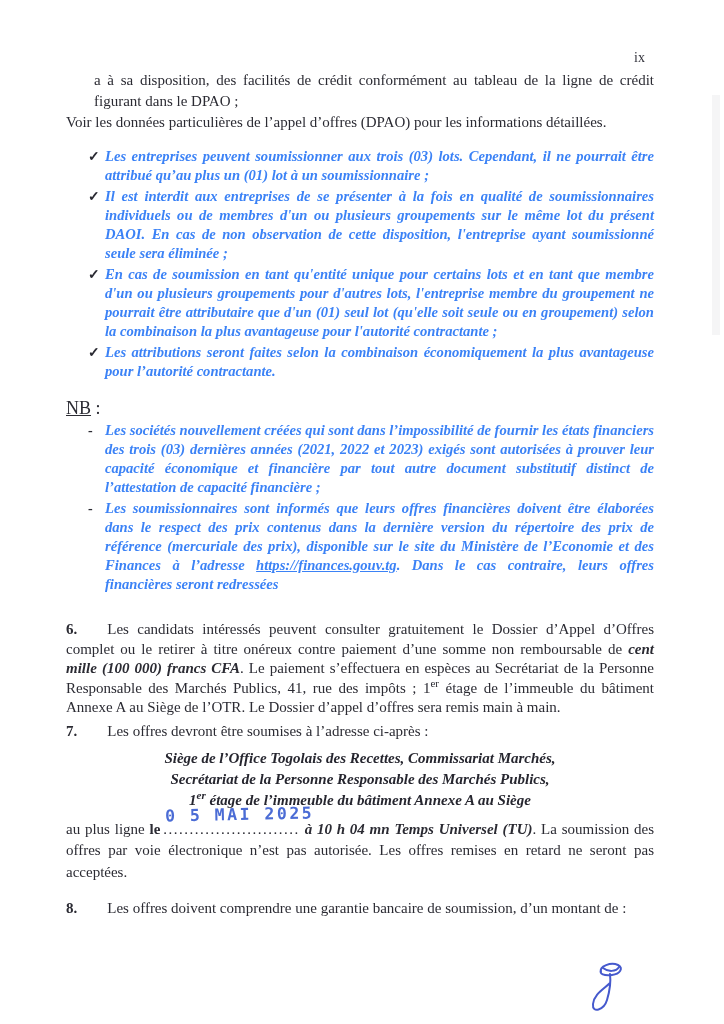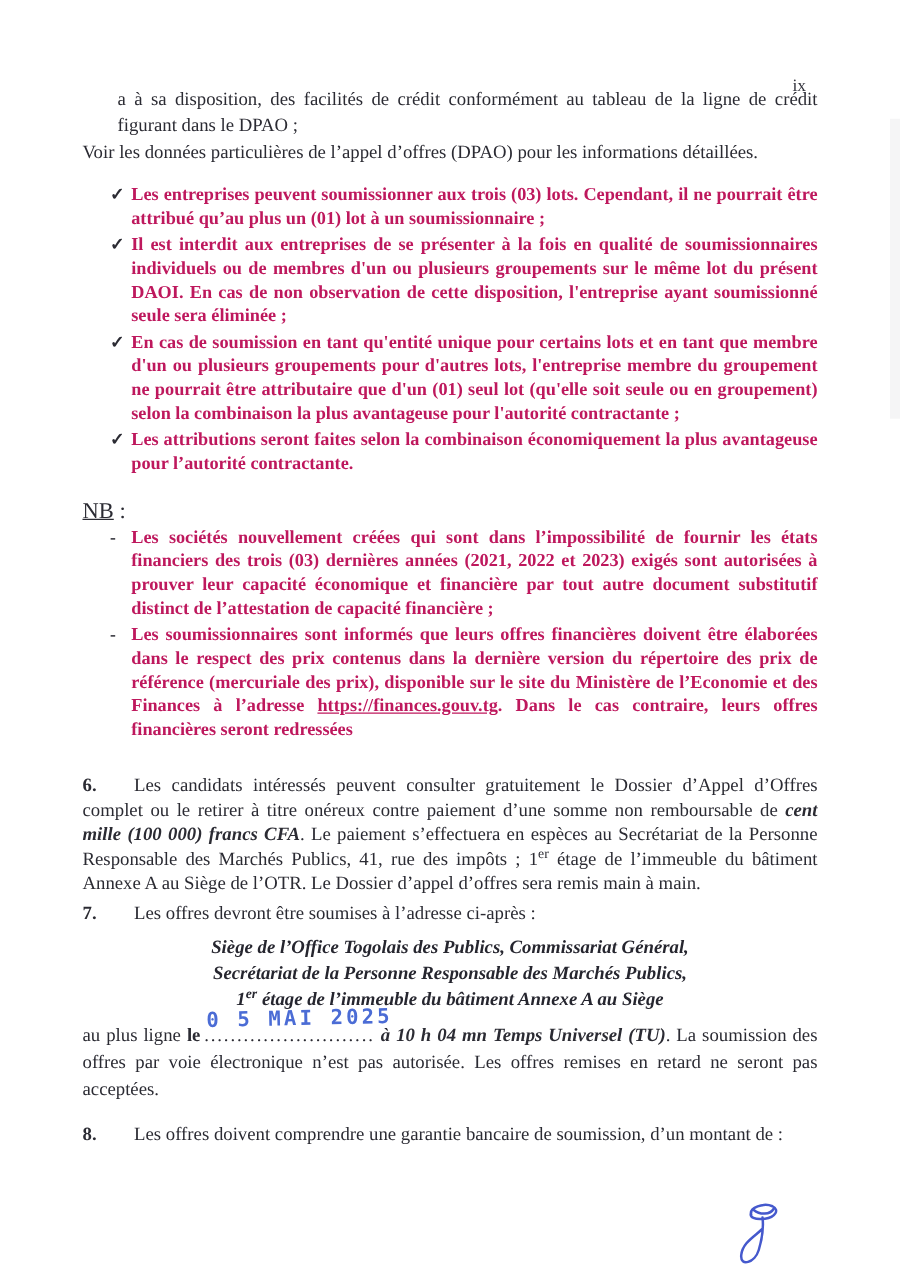--- a/index.html
+++ b/index.html
@@ -8,33 +8,33 @@
     width:724px;height:1024px;
     margin:0 auto;
     background:#ffffff;
     font-family:"Liberation Serif","DejaVu Serif",serif;
     color:#2b2b33;
     box-sizing:border-box;
     padding:46px 70px 0 66px;
     overflow:hidden;
   }
   .pageno{
-    position:absolute;top:62px;left:634px;
+    position:absolute;top:50px;left:634px;
     font-size:14px;color:#33333c;
   }
   .para{font-size:15px;line-height:21px;}
   .just{text-align:justify;}
   .intro{margin:24px 0 0 28px;}
   .note{margin-top:0;}
   
   .list{margin-top:14px;}
   .li{display:flex;margin-bottom:2px;}
   .marker{flex:none;width:39px;padding-left:22px;box-sizing:border-box;
           font-style:normal;font-weight:700;font-size:14px;line-height:19px;color:#2b2b33;}
-  .li-text{flex:1;font-size:14.6px;line-height:19px;font-weight:700;color:#be185d;}
+  .li-text{flex:1;font-size:14.6px;line-height:19px;font-weight:700;font-style:italic;color:#3b82f6;}
   .nb-head{margin-top:18px;font-size:18px;line-height:19px;font-weight:400;}
   .nb-label{text-decoration:underline;}
   .dash-list{margin-top:3px;}
   .link{text-decoration:underline;}
   
   .sect{margin-top:8px;}
   .s6{margin-top:26px;line-height:19.5px;}
   .s7{margin-top:3px;}
   .s8{margin-top:15px;}
   .num{font-weight:700;}
@@ -104,21 +104,21 @@
       <span class="marker">-</span>
       <div class="li-text just"><span>Les soumissionnaires sont informés que leurs offres financières doivent être élaborées dans le respect des prix contenus dans la dernière version du répertoire des prix de référence (mercuriale des prix), disponible sur le site du Ministère de l’Economie et des Finances à l’adresse </span><span class="link">https://finances.gouv.tg</span><span>. Dans le cas contraire, leurs offres financières seront redressées</span></div>
     </div>
   </div>
 
   <div class="para just sect s6"><span class="num">6.</span><span class="numgap"></span><span>Les candidats intéressés peuvent consulter gratuitement le Dossier d’Appel d’Offres complet ou le retirer à titre onéreux contre paiement d’une somme non remboursable de </span><span class="bi">cent mille (100 000) francs CFA</span><span>. Le paiement s’effectuera en espèces au Secrétariat de la Personne Responsable des Marchés Publics, 41, rue des impôts ; 1</span><sup class="sup">er</sup><span> étage de l’immeuble du bâtiment Annexe A au Siège de l’OTR. Le Dossier d’appel d’offres sera remis main à main.</span></div>
 
   <div class="para sect s7"><span class="num">7.</span><span class="numgap"></span><span>Les offres devront être soumises à l’adresse ci-après :</span></div>
 
   <div class="address">
-    <div>Siège de l’Office Togolais des Publics, Commissariat Général,</div>
+    <div>Siège de l’Office Togolais des Recettes, Commissariat Marchés,</div>
     <div>Secrétariat de la Personne Responsable des Marchés Publics,</div>
     <div><span>1</span><sup class="sup">er</sup><span> étage de l’immeuble du bâtiment Annexe A au Siège</span></div>
   </div>
 
   <div class="para just deadline"><span>au plus ligne </span><b>le</b><span class="dotline"><span class="dots"> ..........................</span><span class="stamp">0 5 MAI 2025</span></span><span class="bi"> à 10 h 04 mn Temps Universel (TU)</span><span>. La soumission des offres par voie électronique n’est pas autorisée. Les offres remises en retard ne seront pas acceptées.</span></div>
 
   <div class="para sect s8"><span class="num">8.</span><span class="numgap"></span><span>Les offres doivent comprendre une garantie bancaire de soumission, d’un montant de :</span></div>
 
   <svg class="signature" viewBox="0 0 44 58" xmlns="http://www.w3.org/2000/svg">
     <path d="M 15 12 C 13 6, 25 2, 32 5 C 38 8, 34 14, 26 15 C 18 16, 13 14, 15 10"></path>

